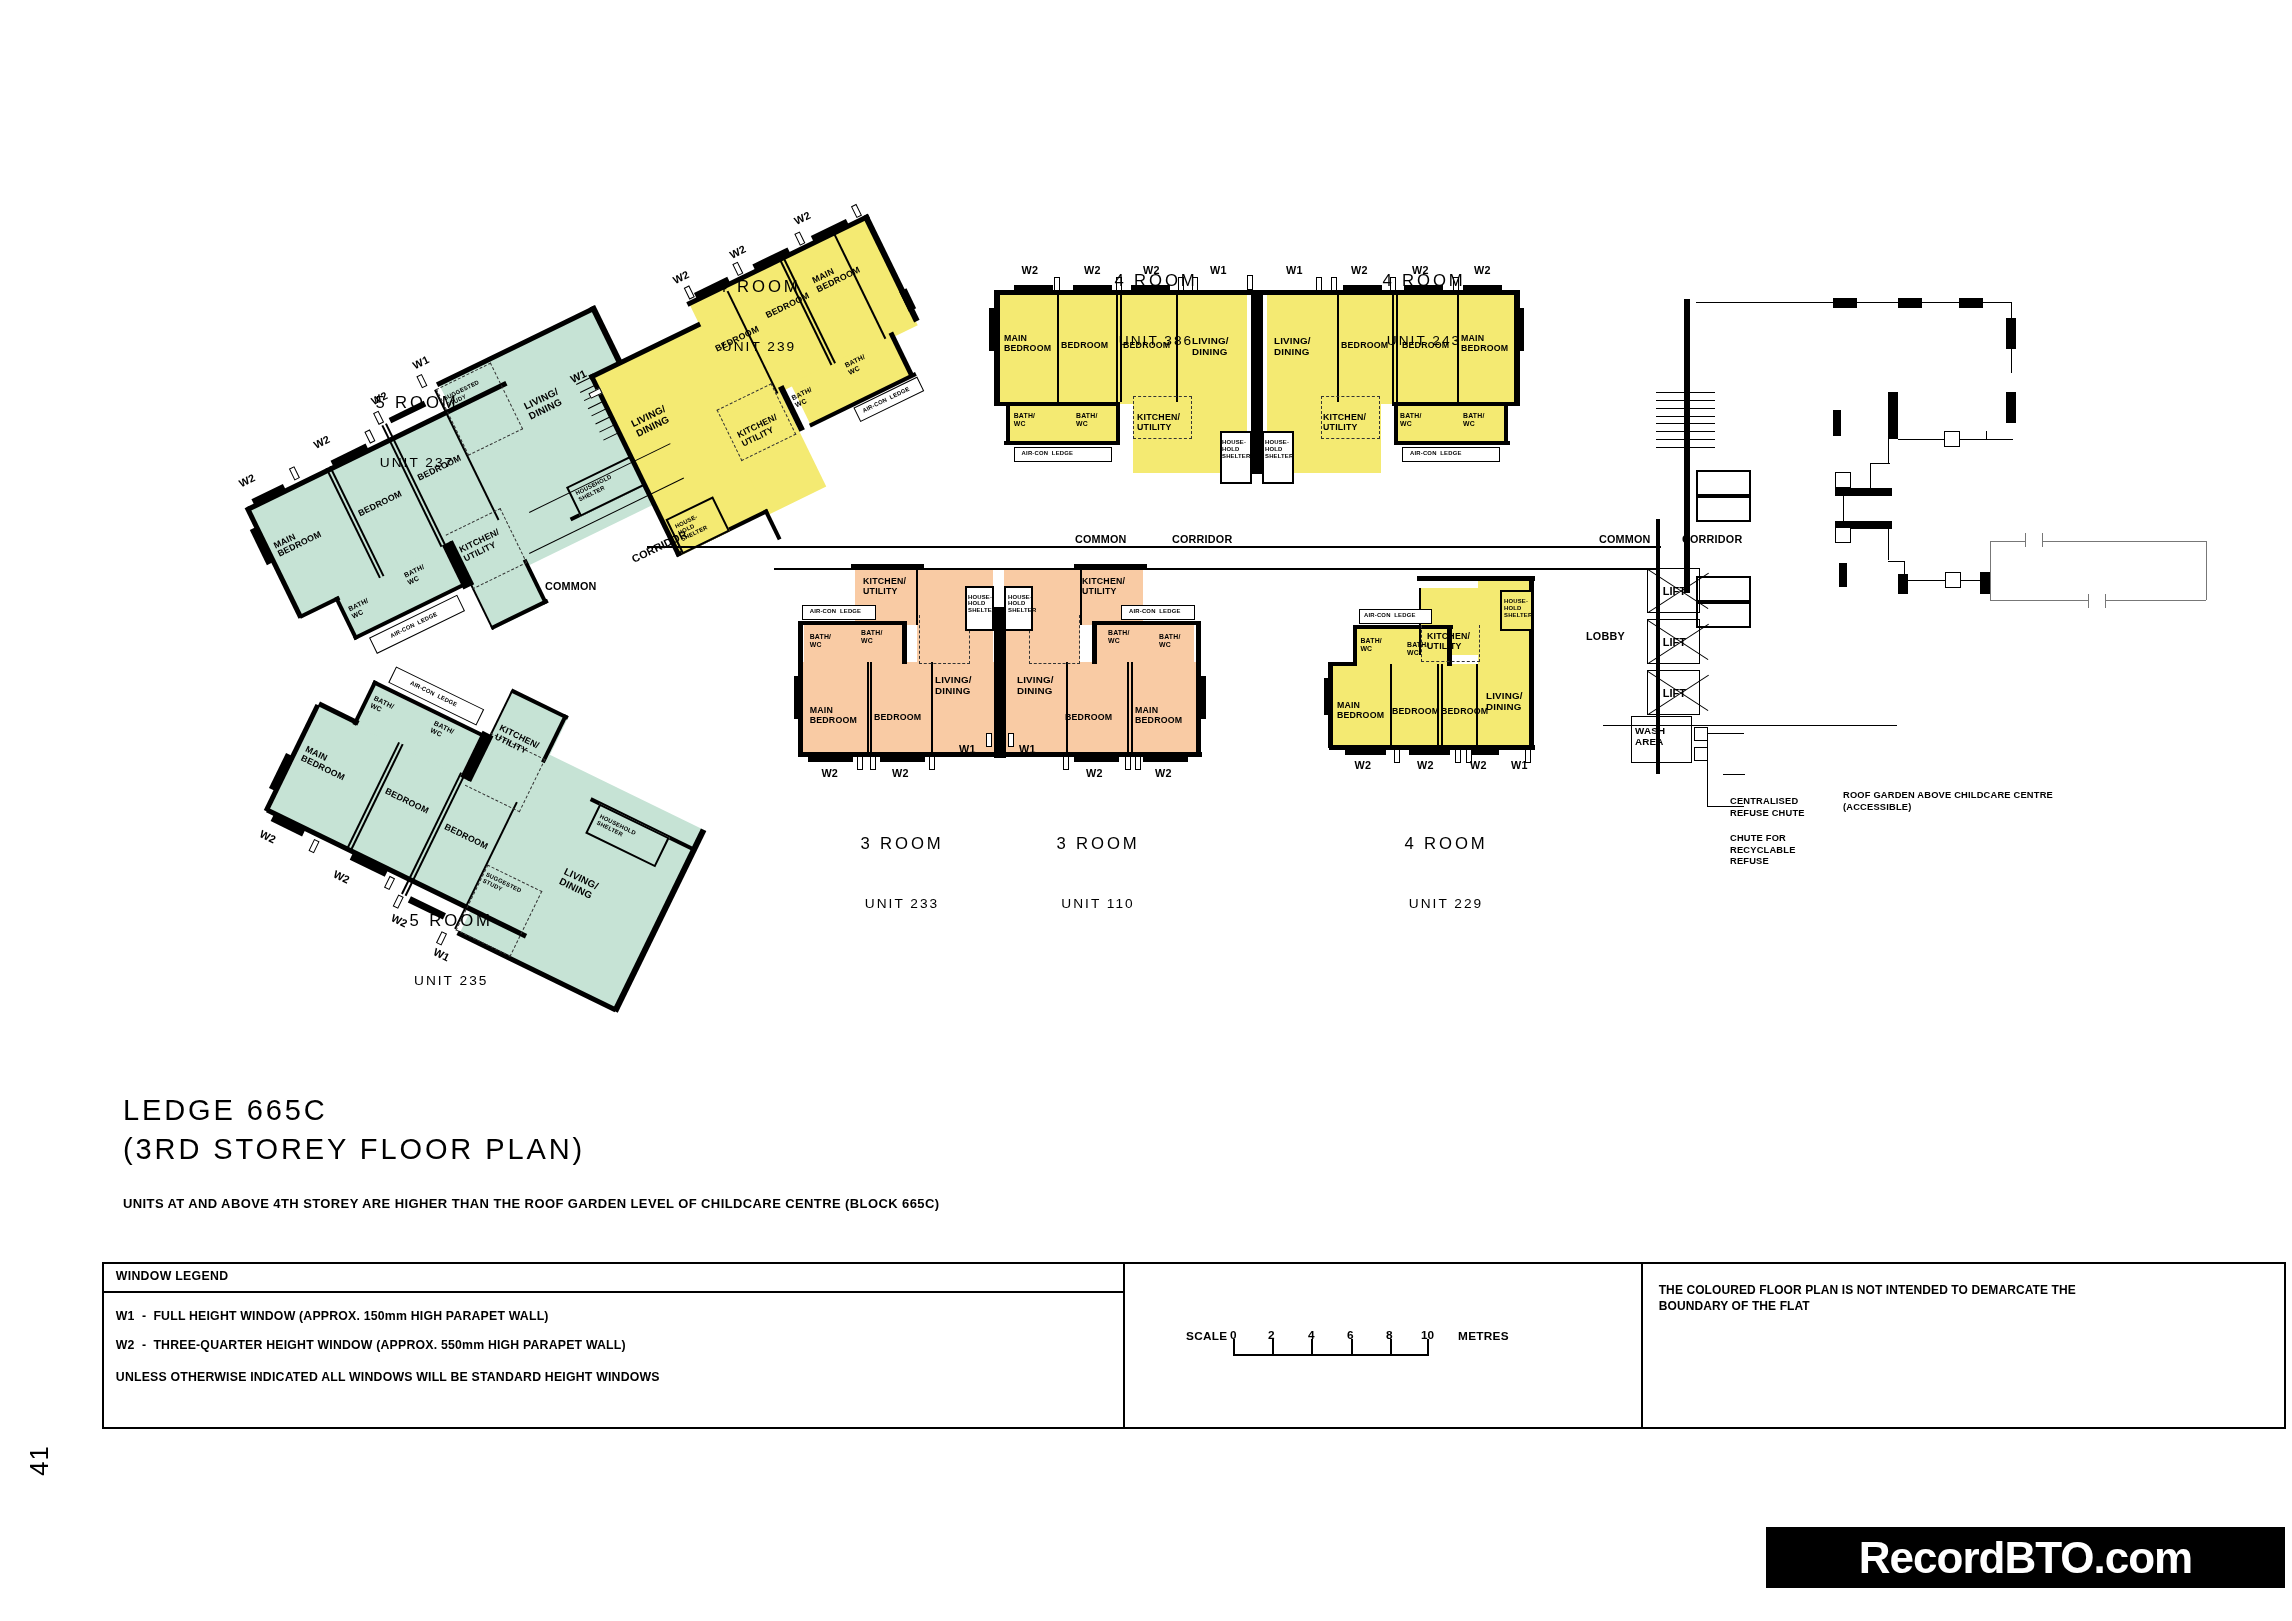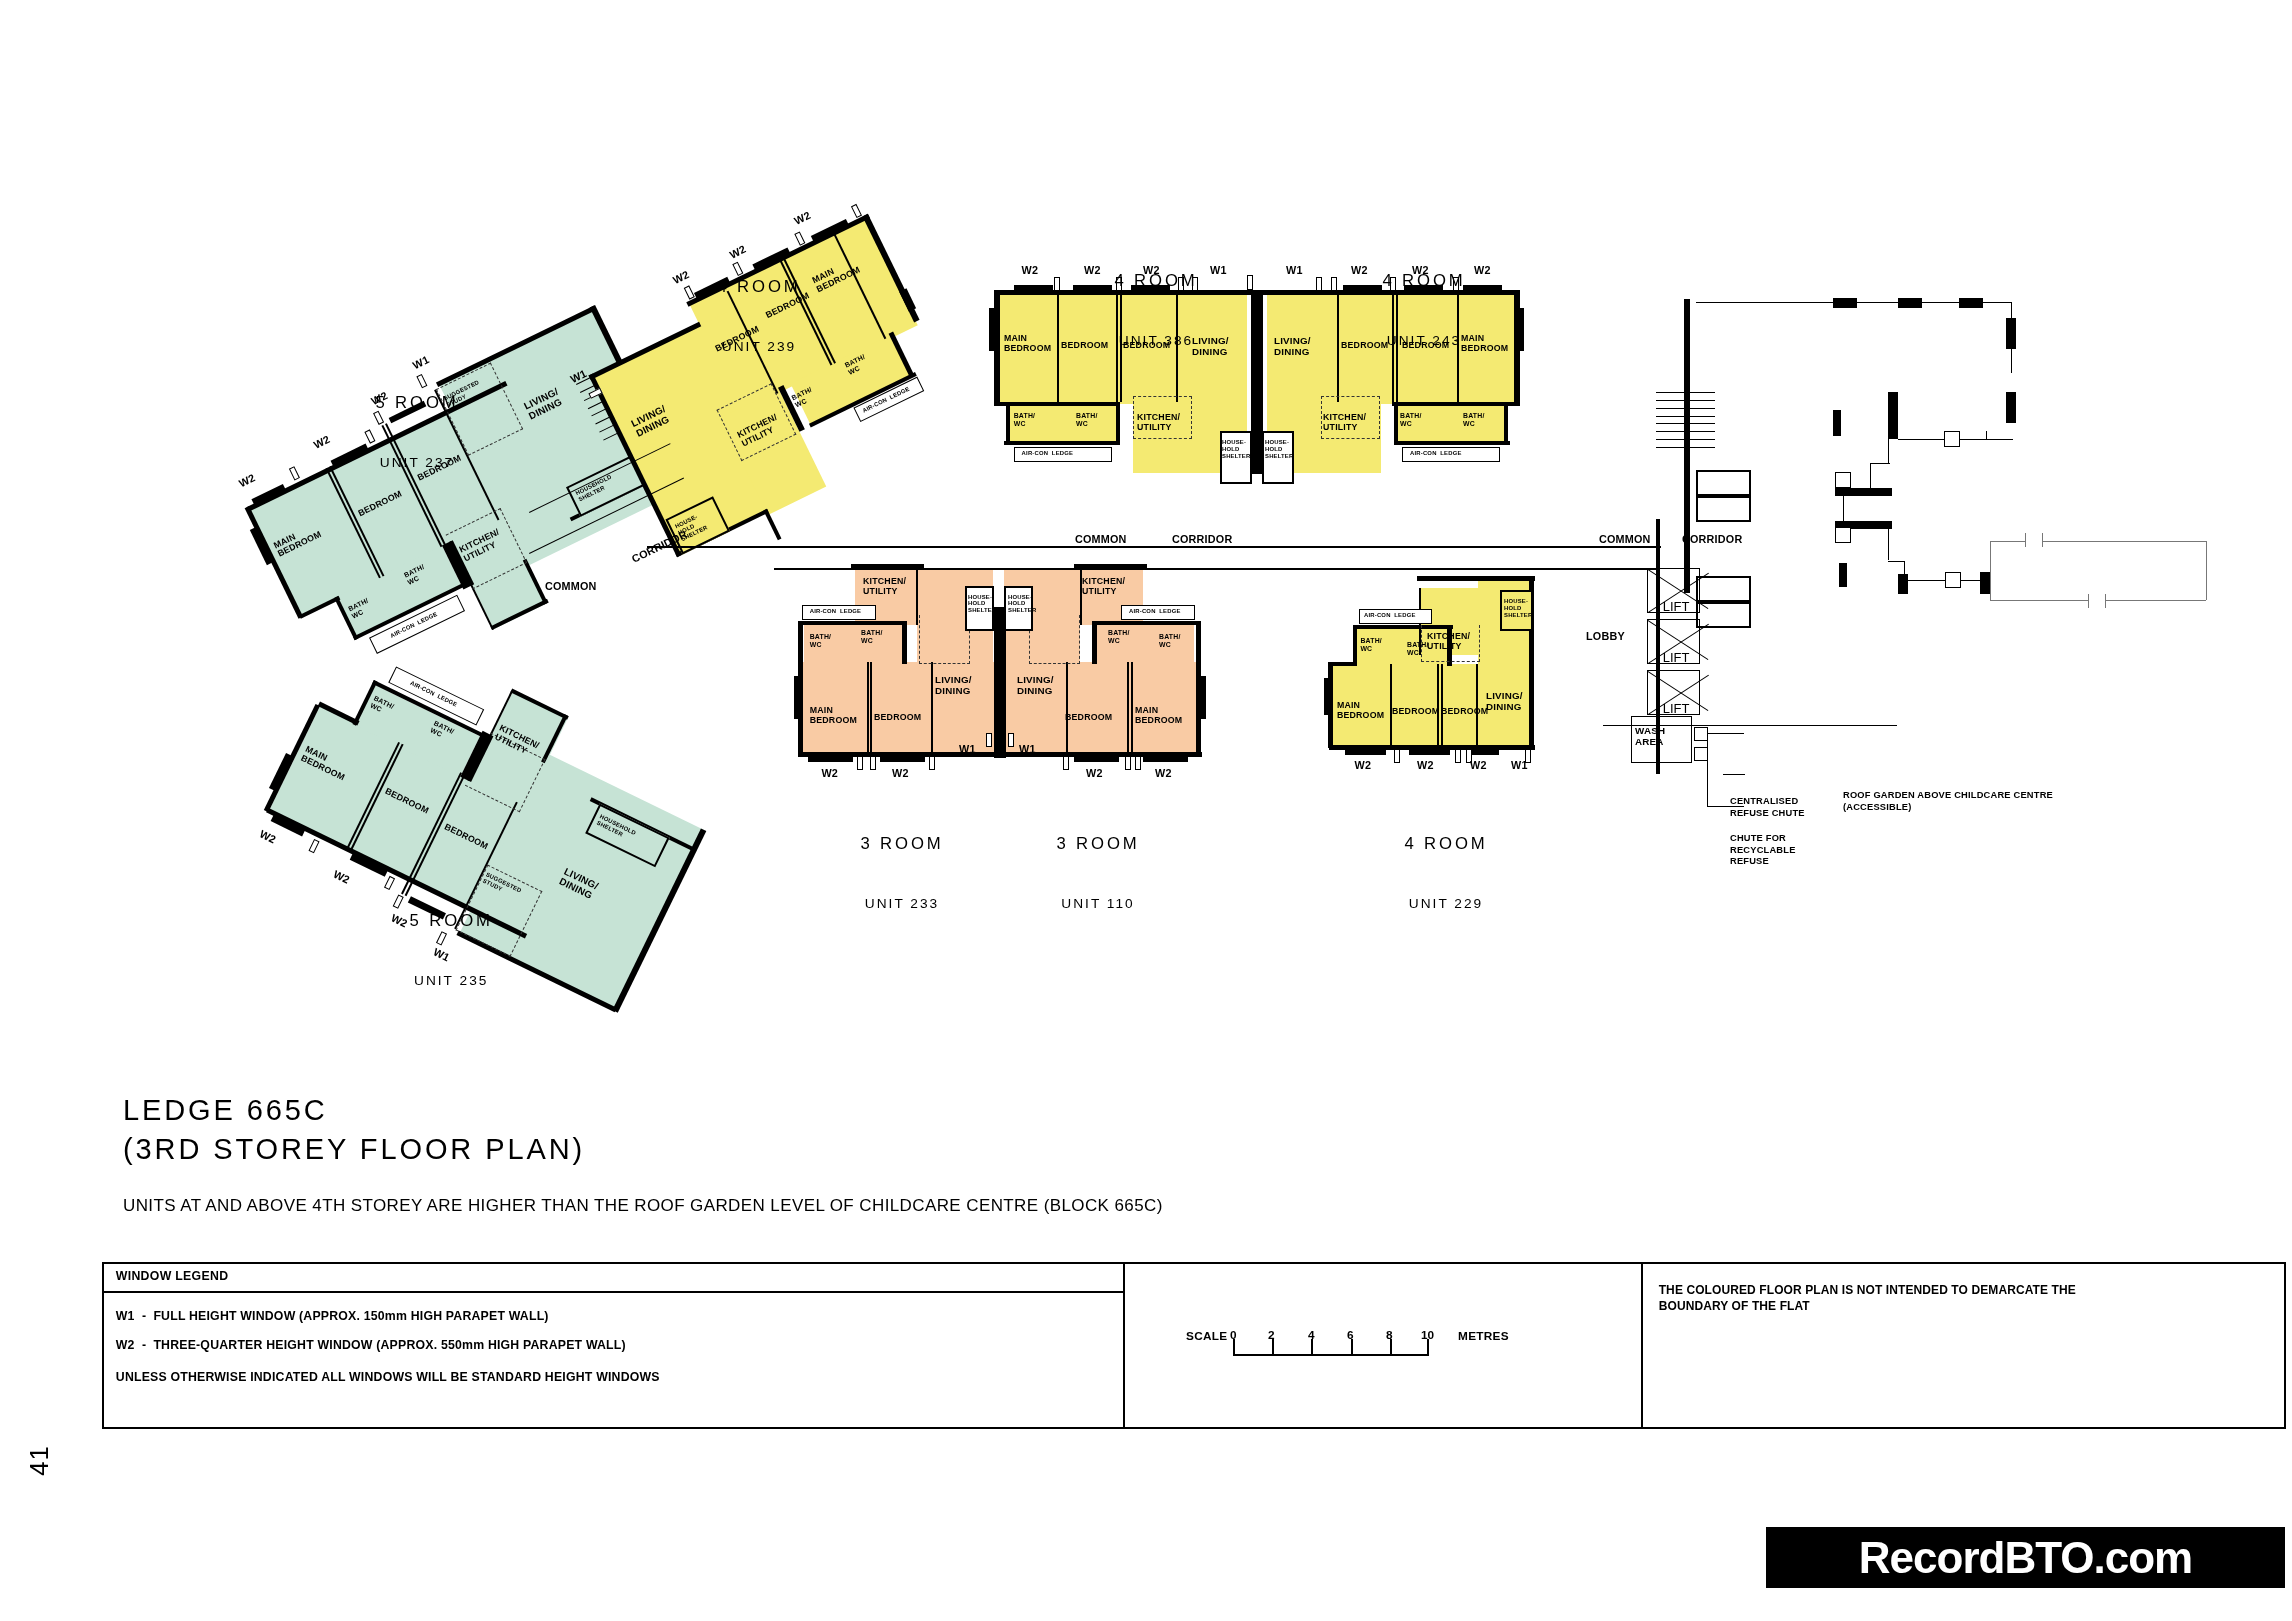--- a/index.html
+++ b/index.html
@@ -39,22 +39,22 @@
   .t11{font-size:10.8px;} .t10{font-size:9.8px;} .t9{font-size:8.8px;} .t7{font-size:6.9px;} .t6{font-size:5.9px;}
   .wlab{font-size:10.8px;font-weight:700;}
 
   
   .winmark{position:absolute;border:1px solid #000;background:#fff;box-sizing:border-box;}
 
   
   #block-title{position:absolute;left:123px;top:1091px;
       font-size:29px;letter-spacing:2.9px;line-height:1.34;font-weight:400;
       white-space:pre;}
-  #block-note{position:absolute;left:123px;top:1196px;font-size:17px;
-      font-weight:400;letter-spacing:0.4px;white-space:pre;text-align:center;}
+  #block-note{position:absolute;left:123px;top:1196px;font-size:13px;
+      font-weight:700;letter-spacing:0.4px;white-space:pre;text-align:center;}
 
   
   #legendbox{position:absolute;left:102px;top:1262px;width:2184px;height:167px;
      border:2px solid #000;box-sizing:border-box;display:flex;}
   #legend-col1{width:1021px;border-right:2px solid #000;box-sizing:border-box;position:relative;}
   #legend-col2{width:518px;border-right:2px solid #000;box-sizing:border-box;position:relative;}
   #legend-col3{flex:1;position:relative;}
   #legend-head{position:absolute;left:11.8px;top:4.9px;font-size:12.3px;font-weight:700;letter-spacing:0.3px;}
   #legend-rule{position:absolute;left:0;top:27.4px;width:100%;height:2px;background:#000;}
   .legend-line{position:absolute;left:11.8px;font-size:12.3px;font-weight:700;letter-spacing:0.2px;white-space:pre;}
@@ -78,21 +78,21 @@
   #watermark{position:absolute;left:1766px;top:1527px;width:519px;height:61px;
      background:#000;color:#fff;font-size:44px;font-weight:700;
      display:flex;align-items:center;justify-content:center;letter-spacing:-1px;}
 
   
   .liftcell{position:absolute;border:1px solid #000;box-sizing:border-box;background:#fff;}
   .liftcell:before,.liftcell:after{content:"";position:absolute;left:0;top:0;
       width:141%;height:1px;background:#000;transform-origin:0 0;}
   .liftcell:before{transform:rotate(33deg);}
   .liftcell:after{top:100%;transform:rotate(-33deg);}
-  .liftlabel{position:absolute;font-size:13px;font-weight:400;margin-top:14px;}
+  .liftlabel{position:absolute;font-size:11px;font-weight:700;}
 
   .stair{position:absolute;}
   .stair div{position:absolute;left:0;width:100%;height:1px;background:#000;}
 
   .leader{position:absolute;background:#000;}
   .callout{position:absolute;font-size:9.3px;font-weight:700;line-height:1.25;white-space:pre-line;letter-spacing:0.2px;}
 </style>
 </head>
 <body>
 

